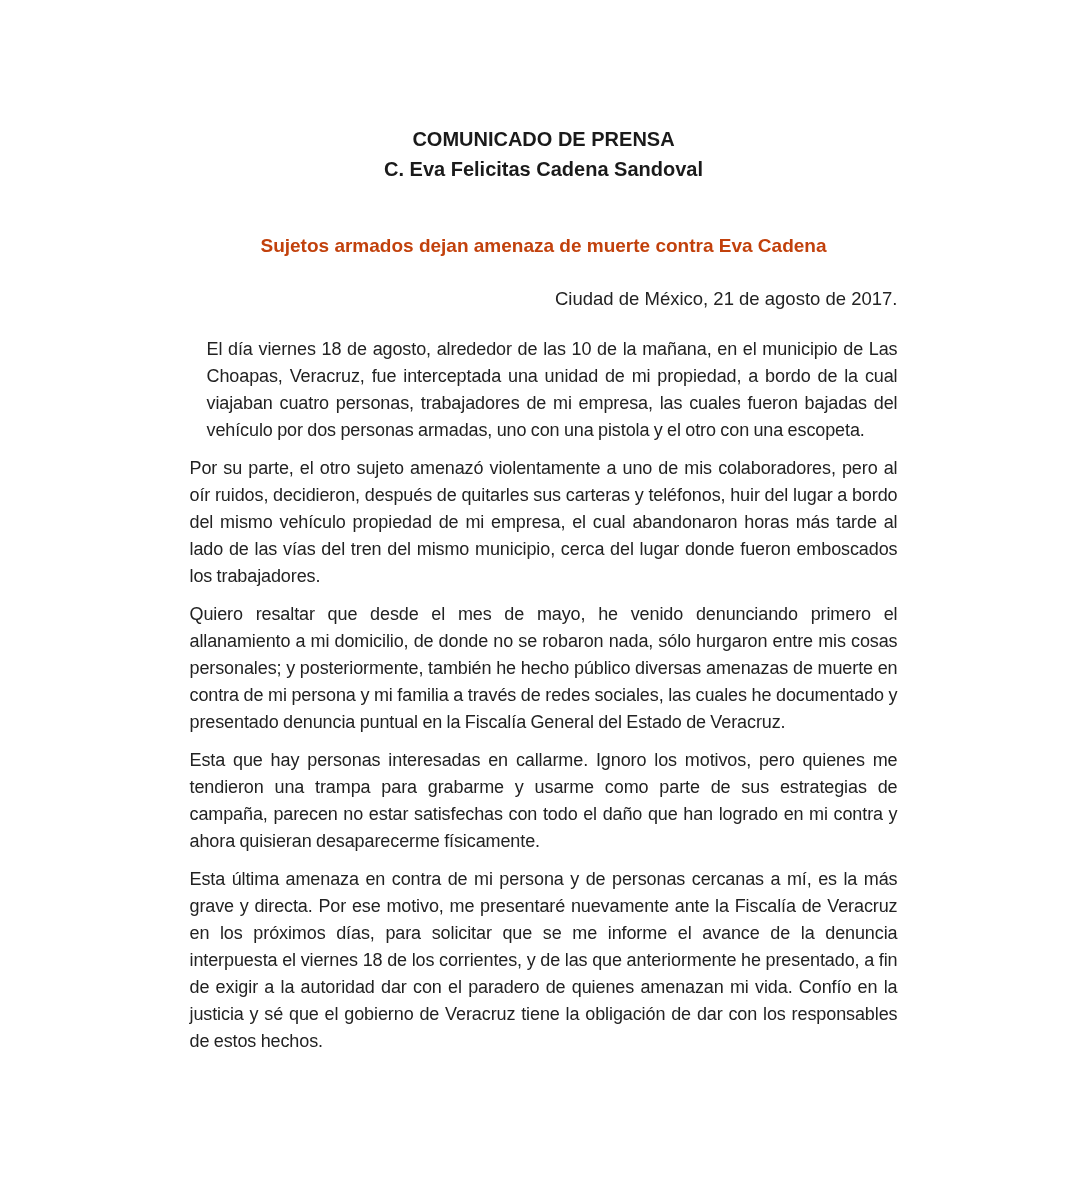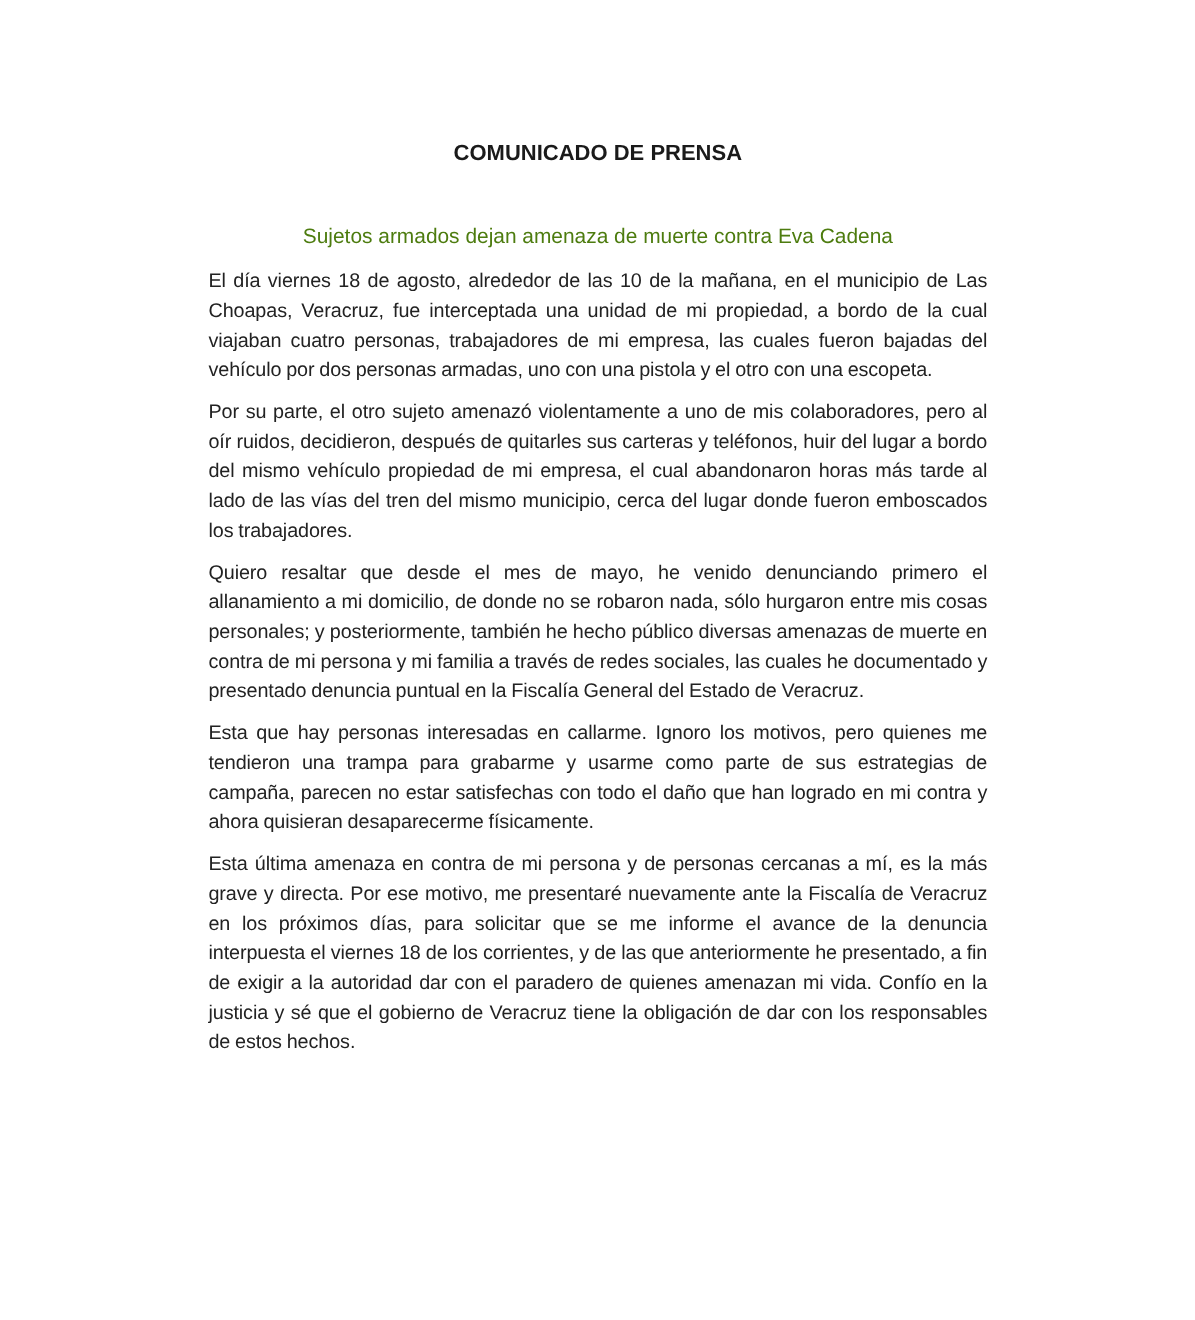--- a/index.html
+++ b/index.html
@@ -28,24 +28,24 @@
     font-size: 20px;
     line-height: 30px;
     color: #1a1a1a;
   }
   .doc-header span {
     display: block;
   }
   .headline {
     margin: 47px 0 0 0;
     text-align: center;
-    font-weight: 400;
+    font-weight: 700;
     font-size: 19px;
     line-height: 30px;
-    color: #4d7c0f;
+    color: #c2410c;
   }
   .dateline {
     margin: 23px 0 0 0;
     text-align: right;
     font-size: 18.5px;
     line-height: 30px;
     color: #222222;
   }
   .body-para {
     margin: 11px 0 0 0;
@@ -62,24 +62,26 @@
   }
 </style>
 </head>
 <body>
 
 <div class="page">
   <div class="content">
 
     <h1 class="doc-header">
       <span>COMUNICADO DE PRENSA</span>
+      <span>C. Eva Felicitas Cadena Sandoval</span>
     </h1>
 
     <h2 class="headline">Sujetos armados dejan amenaza de muerte contra Eva Cadena</h2>
 
+    <p class="dateline">Ciudad de México, 21 de agosto de 2017.</p>
 
     <p class="body-para">El día viernes 18 de agosto, alrededor de las 10 de la mañana, en el municipio de Las Choapas, Veracruz, fue interceptada una unidad de mi propiedad, a bordo de la cual viajaban cuatro personas, trabajadores de mi empresa, las cuales fueron bajadas del vehículo por dos personas armadas, uno con una pistola y el otro con una escopeta.</p>
 
 
     <p class="body-para">Por su parte, el otro sujeto amenazó violentamente a uno de mis colaboradores, pero al oír ruidos, decidieron, después de quitarles sus carteras y teléfonos, huir del lugar a bordo del mismo vehículo propiedad de mi empresa, el cual abandonaron horas más tarde al lado de las vías del tren del mismo municipio, cerca del lugar donde fueron emboscados los trabajadores.</p>
 
 
     <p class="body-para">Quiero resaltar que desde el mes de mayo, he venido denunciando primero el allanamiento a mi domicilio, de donde no se robaron nada, sólo hurgaron entre mis cosas personales; y posteriormente, también he hecho público diversas amenazas de muerte en contra de mi persona y mi familia a través de redes sociales, las cuales he documentado y presentado denuncia puntual en la Fiscalía General del Estado de Veracruz.</p>
 
     <p class="body-para">Esta que hay personas interesadas en callarme. Ignoro los motivos, pero quienes me tendieron una trampa para grabarme y usarme como parte de sus estrategias de campaña, parecen no estar satisfechas con todo el daño que han logrado en mi contra y ahora quisieran desaparecerme físicamente.</p>

